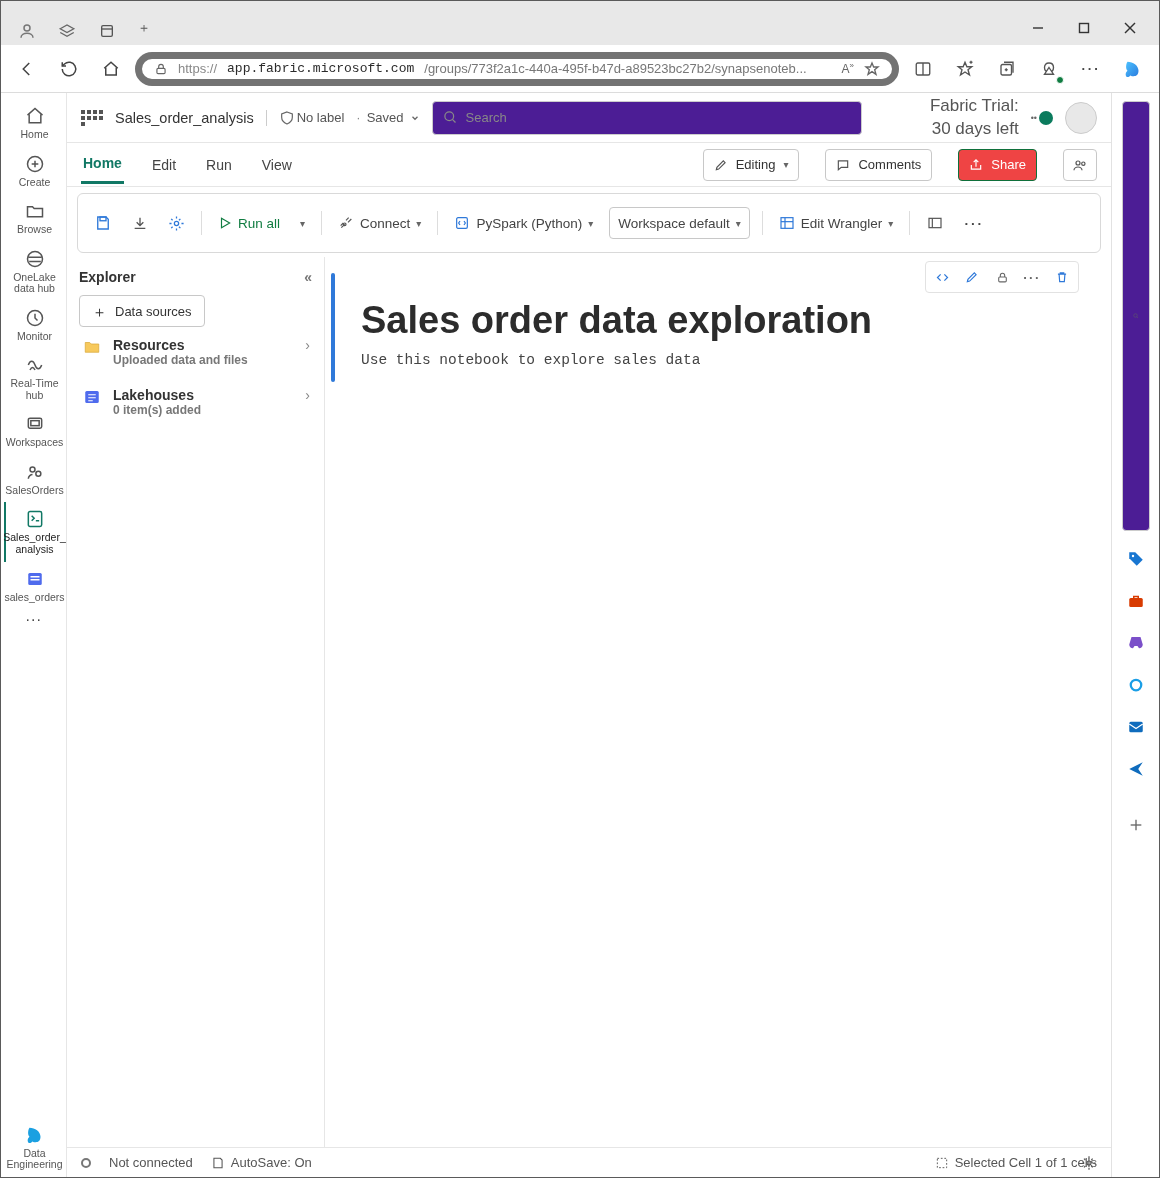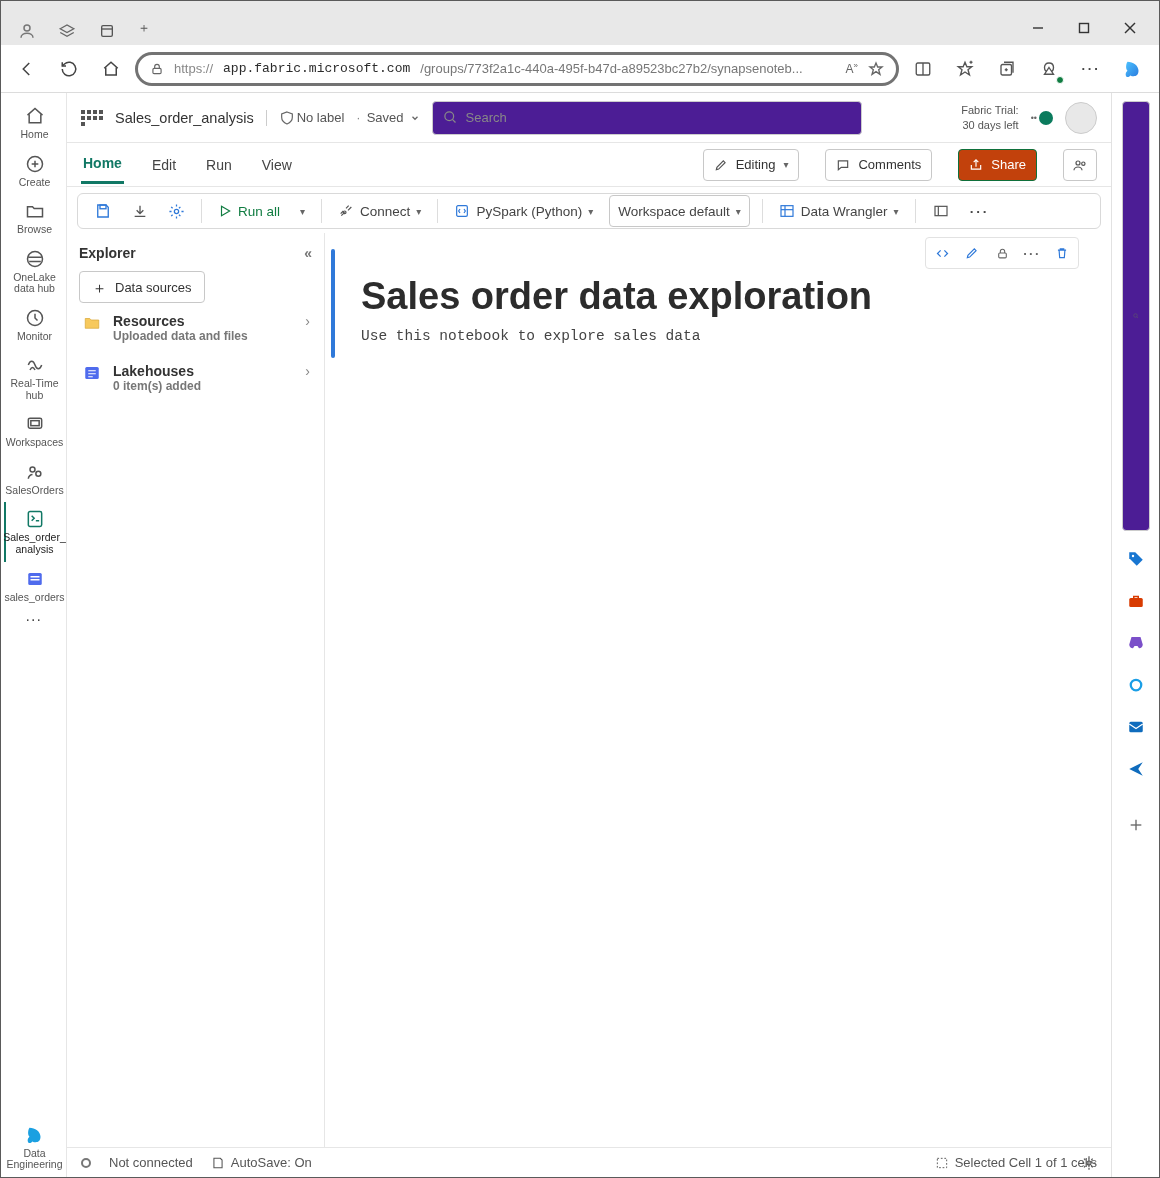--- a/index.html
+++ b/index.html
@@ -24,21 +24,21 @@
   .tab{display:flex;align-items:center;gap:8px;height:36px;padding:0 14px;border-top-left-radius:8px;border-top-right-radius:8px;font-size:12.5px;color:#444;}
   .tab.active{background:#fff;}
   .tab .close{font-size:14px;color:#555;}
   .tab .fav{width:16px;height:16px;border-radius:3px;background:#1ba0e1;display:inline-block;}
   .edge-top .newtab{width:34px;height:34px;display:flex;align-items:center;justify-content:center;color:#555;}
   .edge-top .spacer{flex:1;}
   .wbtn{width:46px;height:34px;display:flex;align-items:center;justify-content:center;color:#3a3a3a;}
 
   .edge-url{height:48px;background:#fff;display:flex;align-items:center;padding:0 8px;gap:6px;border-bottom:1px solid #dcdcdc;}
   .ebtn{width:36px;height:36px;display:flex;align-items:center;justify-content:center;color:#555;border-radius:4px;}
-  .urlbox{flex:1;height:34px;border:3px solid #737373;border-radius:17px;display:flex;align-items:center;padding:0 12px;gap:10px;color:#525252;background:#fff;}
+  .urlbox{flex:1;height:34px;border:7px solid #737373;border-radius:17px;display:flex;align-items:center;padding:0 12px;gap:10px;color:#525252;background:#fff;}
   .urlbox .host{color:#2b2b2b;font-family:Liberation Mono, monospace;}
   .urlbox .rest{color:#777;white-space:nowrap;overflow:hidden;text-overflow:ellipsis;}
   .extbadge{position:relative;}
   .extbadge .dot{position:absolute;right:3px;bottom:3px;width:8px;height:8px;border-radius:50%;background:#107c41;border:1.5px solid #fff;}
 
   .edge-right-rail{width:48px;background:#fff;border-left:1px solid #e2e2e2;display:flex;flex-direction:column;align-items:center;padding-top:8px;gap:14px;}
   .edge-right-rail .ri{width:28px;height:28px;display:flex;align-items:center;justify-content:center;color:#5b5b5b;}
   .ri.search{color:#616161;}
   .ri.tag{color:#1876d1;}
   .ri.brief{color:#d83b01;}
@@ -63,36 +63,36 @@
 
   
   .topbar{height:50px;display:flex;align-items:center;padding:0 14px;gap:12px;border-bottom:1px solid var(--border-light);}
   .waffle{width:22px;display:flex;flex-wrap:wrap;gap:2px;}
   .waffle span{width:4px;height:4px;background:#555;}
   .docname{font-size:14.5px;color:#333;}
   .sens{display:flex;align-items:center;gap:2px;color:#555;border-left:1px solid #ccc;padding-left:12px;}
   .saved{color:#555;display:flex;align-items:center;gap:6px;}
   .search{flex:0 0 430px;height:34px;border:1px solid #ccc;border-radius:4px;display:flex;align-items:center;padding:0 10px;gap:8px;color:#888;background:#4c1d95;}
   .topbar .flex{flex:1;}
-  .trial{font-size:11px;color:#555;text-align:right;line-height:1.35;}
+  .trial{font-size:17px;color:#555;text-align:right;line-height:1.35;}
   .presence{width:14px;height:14px;background:#0b7b5d;border-radius:50%;}
   .avatar{width:32px;height:32px;border-radius:50%;background:#e8e8e8;border:1px solid #ccc;}
 
   
   .menubar{height:44px;display:flex;align-items:center;padding:0 14px;gap:26px;border-bottom:1px solid var(--border-light);}
   .menubar .mi{font-size:14px;color:#444;padding:10px 2px;}
   .menubar .mi.active{color:var(--accent);border-bottom:3px solid var(--accent);font-weight:600;}
   .menubar .flex{flex:1;}
   .pill{height:32px;border:1px solid #c8c8c8;border-radius:4px;display:flex;align-items:center;padding:0 10px;gap:8px;font-size:13px;color:#333;background:#fff;}
   .pill .caret{font-size:10px;color:#666;}
-  .pill.share{background:#c2410c;border-color:#0f703b;color:#fff;}
+  .pill.share{background:#ef4444;border-color:#0f703b;color:#fff;}
   .pill.iconly{padding:0;width:34px;justify-content:center;}
 
   
-  .toolbar{height:36px;border:1px solid var(--border);border-radius:6px;margin:6px 10px 4px 10px;display:flex;align-items:center;padding:0 8px;gap:4px;}
+  .toolbar{height:60px;border:1px solid var(--border);border-radius:6px;margin:6px 10px 4px 10px;display:flex;align-items:center;padding:0 8px;gap:4px;}
   .tbtn{height:32px;display:flex;align-items:center;gap:6px;padding:0 8px;color:#444;border-radius:4px;font-size:13.5px;}
   .tbtn .caret{font-size:10px;color:#666;}
   .tsep{width:1px;height:24px;background:#ddd;margin:0 4px;}
   .tbtn.green{color:#107c41;}
   .tbtn.boxed{border:1px solid #c8c8c8;}
 
   
   .workarea{flex:1;display:flex;min-height:0;}
 
   
@@ -481,21 +481,21 @@
         <span>Workspace default</span>
         <span class="caret">▾</span>
       </div>
       <div class="tsep"></div>
       <div class="tbtn">
         <svg width="16" height="16" viewBox="0 0 24 24" fill="none" stroke="#2f79d9" stroke-width="1.8">
             <rect x="3" y="4" width="18" height="16"></rect>
             <line x1="3" y1="10" x2="21" y2="10"></line>
             <line x1="9" y1="4" x2="9" y2="20"></line>
           </svg>
-        <span>Data Wrangler</span>
+        <span>Edit Wrangler</span>
         <span class="caret">▾</span>
       </div>
       <div class="tsep"></div>
       <div class="tbtn">
         <svg width="18" height="16" viewBox="0 0 24 24" fill="none" stroke="#555" stroke-width="1.8">
             <rect x="3" y="5" width="18" height="14"></rect>
             <line x1="8" y1="5" x2="8" y2="19"></line>
           </svg>
       </div>
       <div class="tbtn" style="font-weight:bold;letter-spacing:2px">···</div>

